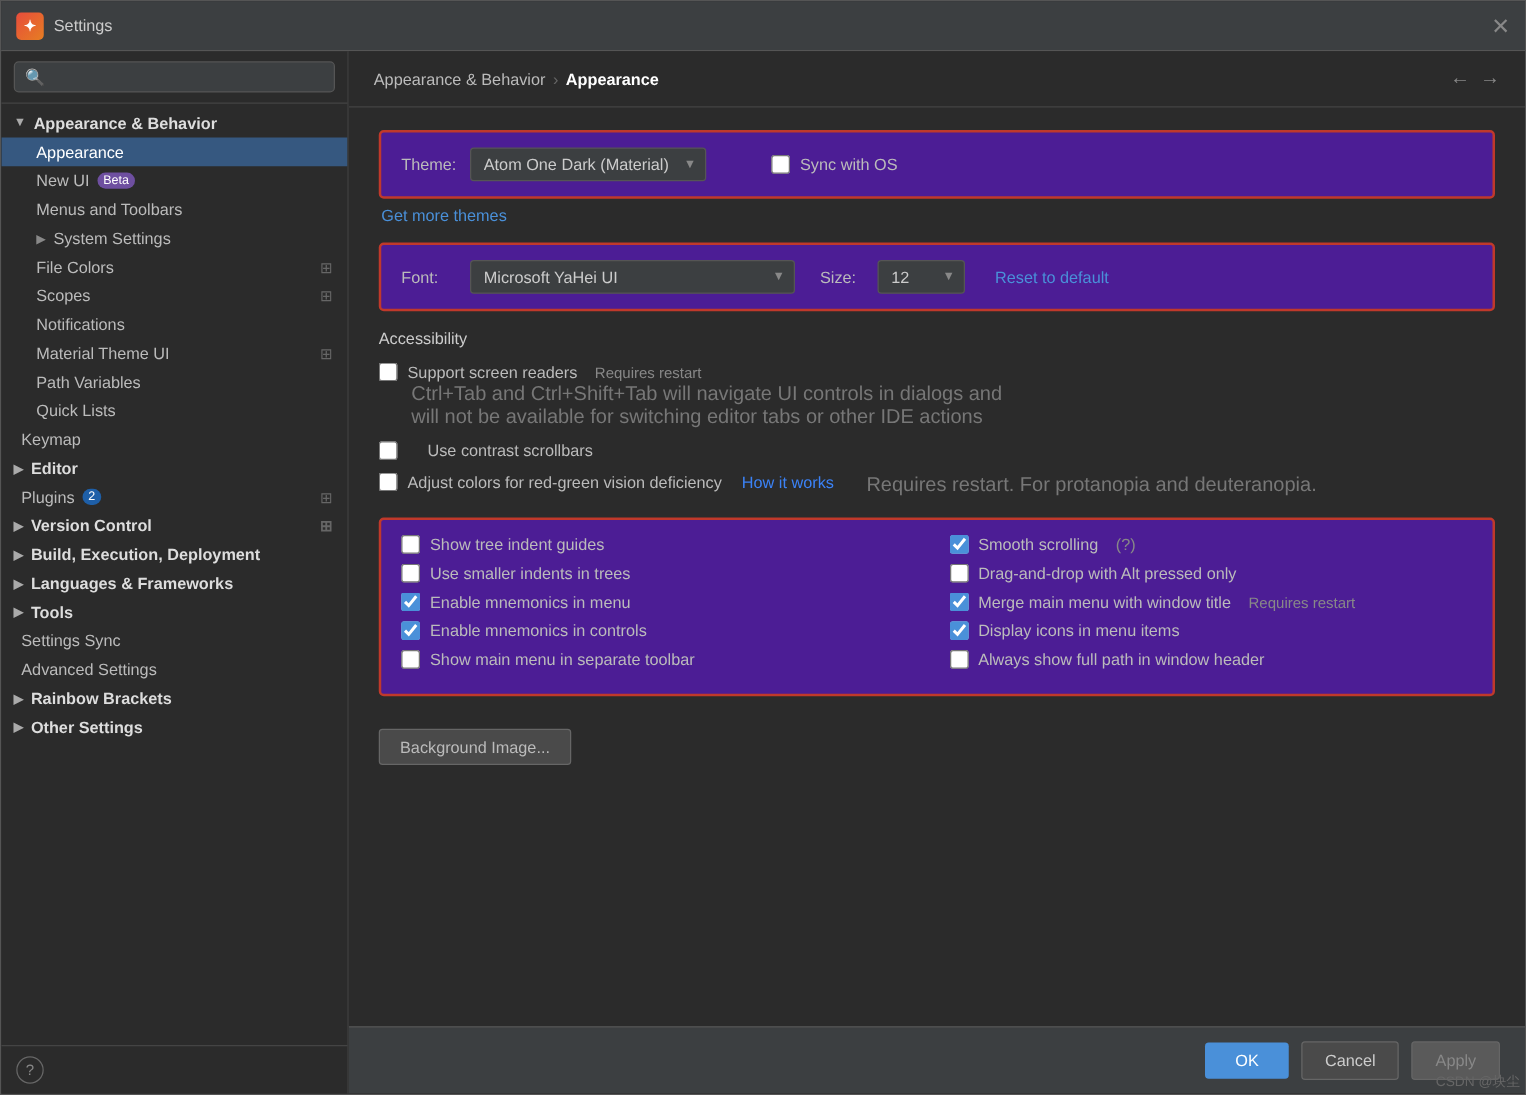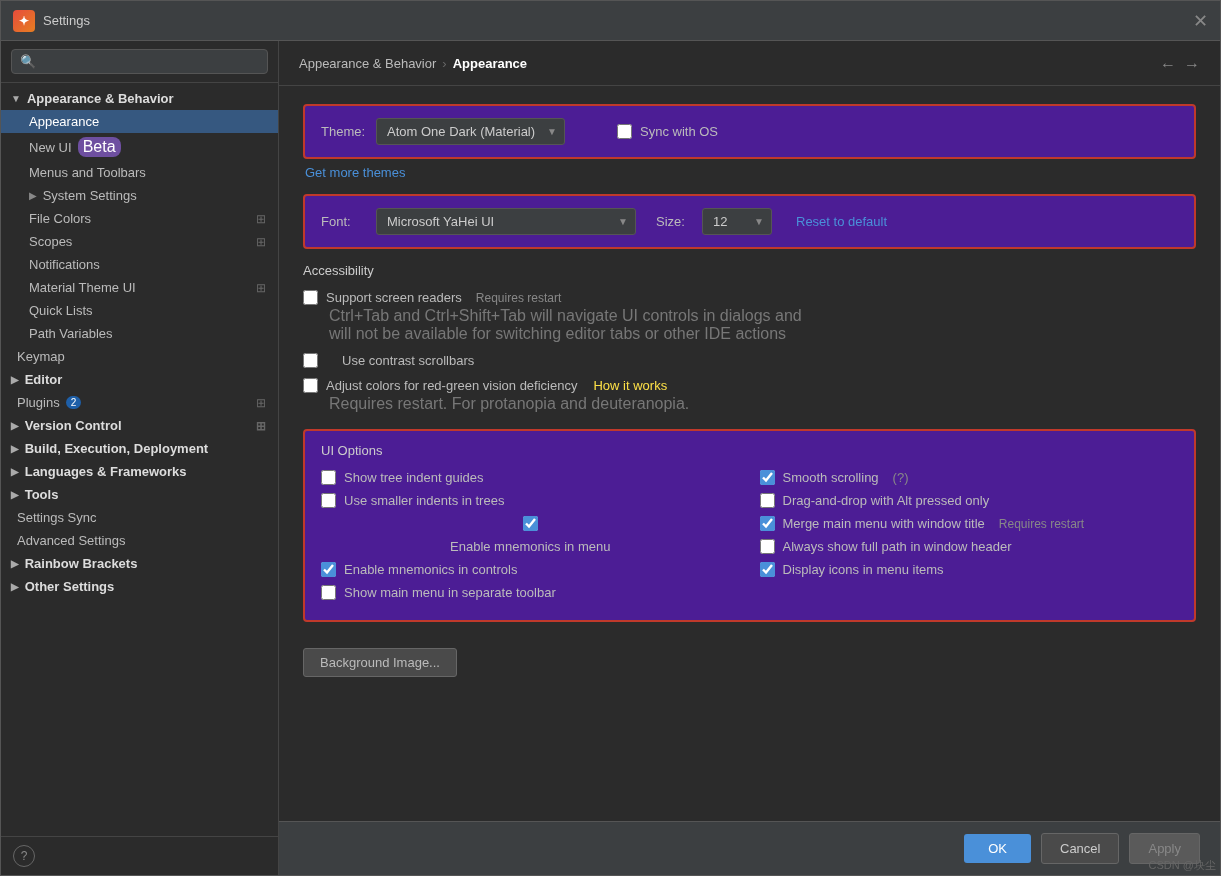--- a/index.html
+++ b/index.html
@@ -109,21 +109,21 @@
     .sidebar-item.group-header {
       font-weight: bold;
       color: #ddd;
       padding-left: 10px;
     }
     .sidebar-item.group-header .arrow { color: #aaa; }
     .sidebar-item.indent1 { padding-left: 28px; }
     .badge {
       background: #6e4fa0;
       color: #fff;
-      font-size: 16px;
+      font-size: 10px;
       padding: 1px 5px;
       border-radius: 8px;
       margin-left: 6px;
     }
     .badge-blue {
       background: #1e5fa8;
       color: #fff;
       font-size: 10px;
       padding: 1px 5px;
       border-radius: 8px;
@@ -247,21 +247,21 @@
       font-size: 16px;
       margin-top: 2px;
       margin-left: 26px;
     }
     .requires-restart {
       color: #888;
       font-size: 12px;
       margin-left: 6px;
     }
     .how-it-works {
-      color: #fde047;
+      color: #3b82f6;
       cursor: pointer;
       font-size: 13px;
       margin-left: 8px;
     }
     input[type="checkbox"] {
       width: 15px; height: 15px;
       accent-color: #4a90d9;
       cursor: pointer;
       flex-shrink: 0;
     }
@@ -401,25 +401,25 @@
         <div class="sidebar-item indent1">
           <span>Notifications</span>
         </div>
 
         <div class="sidebar-item indent1">
           <span>Material Theme UI</span>
           <span class="sidebar-tail-icon">⊞</span>
         </div>
 
         <div class="sidebar-item indent1">
+          <span>Path Variables</span>
+        </div>
+
+        <div class="sidebar-item indent1">
           <span>Quick Lists</span>
-        </div>
-
-        <div class="sidebar-item indent1">
-          <span>Path Variables</span>
         </div>
 
         <div class="sidebar-item">
           <span>Keymap</span>
         </div>
 
         <div class="sidebar-item group-header">
           <span class="arrow">▶</span>
           <span>Editor</span>
         </div>
@@ -553,45 +553,44 @@
             </div>
           </div>
 
           <div class="check-row">
             <div style="display:flex; align-items:center; gap:24px;">
               <input type="checkbox" style="">
               <span>Use contrast scrollbars</span>
             </div>
           </div>
 
-          <div class="check-row" style="flex-direction:column;">
+          <div class="check-row" style="flex-direction:row;">
             <div style="display:flex; align-items:center; gap:8px;">
               <input type="checkbox" style="">
               <span>Adjust colors for red-green vision deficiency</span>
               <span class="how-it-works link-text">How it works</span>
             </div>
             <div class="sub-text">Requires restart. For protanopia and deuteranopia.</div>
           </div>
         </div>
 
         
         <div class="outlined-block">
-          <div class="section-title">UI Options</div>
           <div class="ui-options-grid">
 
             <div>
               <div class="ui-option-row" style="margin-bottom:8px;">
                 <input type="checkbox" style="">
                 <span>Show tree indent guides</span>
               </div>
               <div class="ui-option-row" style="margin-bottom:8px;">
                 <input type="checkbox" style="">
                 <span>Use smaller indents in trees</span>
               </div>
-              <div class="ui-option-row" style="margin-bottom:8px;flex-direction:column;">
+              <div class="ui-option-row" style="margin-bottom:8px;">
                 <input type="checkbox" checked="" style="">
                 <span>Enable mnemonics in menu</span>
               </div>
               <div class="ui-option-row" style="margin-bottom:8px;">
                 <input type="checkbox" checked="" style="">
                 <span>Enable mnemonics in controls</span>
               </div>
               <div class="ui-option-row" style="margin-bottom:8px;">
                 <input type="checkbox" style="">
                 <span>Show main menu in separate toolbar</span>
@@ -607,26 +606,26 @@
               <div class="ui-option-row" style="margin-bottom:8px;">
                 <input type="checkbox" style="">
                 <span>Drag-and-drop with Alt pressed only</span>
               </div>
               <div class="ui-option-row" style="margin-bottom:8px;">
                 <input type="checkbox" checked="" style="">
                 <span>Merge main menu with window title</span>
                 <span class="requires-restart">Requires restart</span>
               </div>
               <div class="ui-option-row" style="margin-bottom:8px;">
+                <input type="checkbox" checked="" style="">
+                <span>Display icons in menu items</span>
+              </div>
+              <div class="ui-option-row" style="margin-bottom:8px;">
                 <input type="checkbox" style="">
                 <span>Always show full path in window header</span>
-              </div>
-              <div class="ui-option-row" style="margin-bottom:8px;">
-                <input type="checkbox" checked="" style="">
-                <span>Display icons in menu items</span>
               </div>
             </div>
           </div>
         </div>
 
         
         <button class="bg-btn">Background Image...</button>
 
       </div>
 

